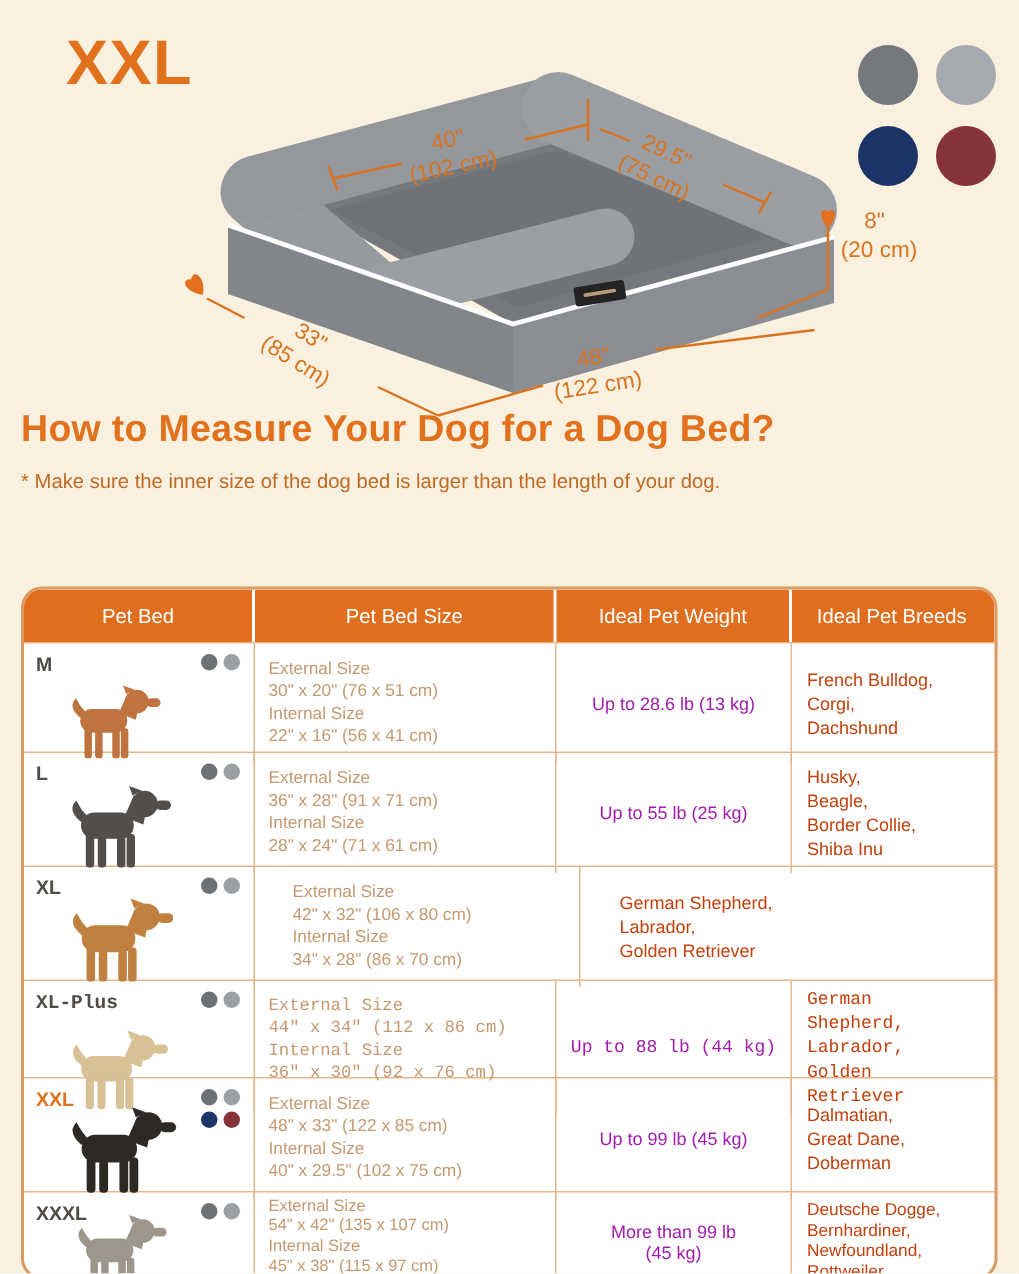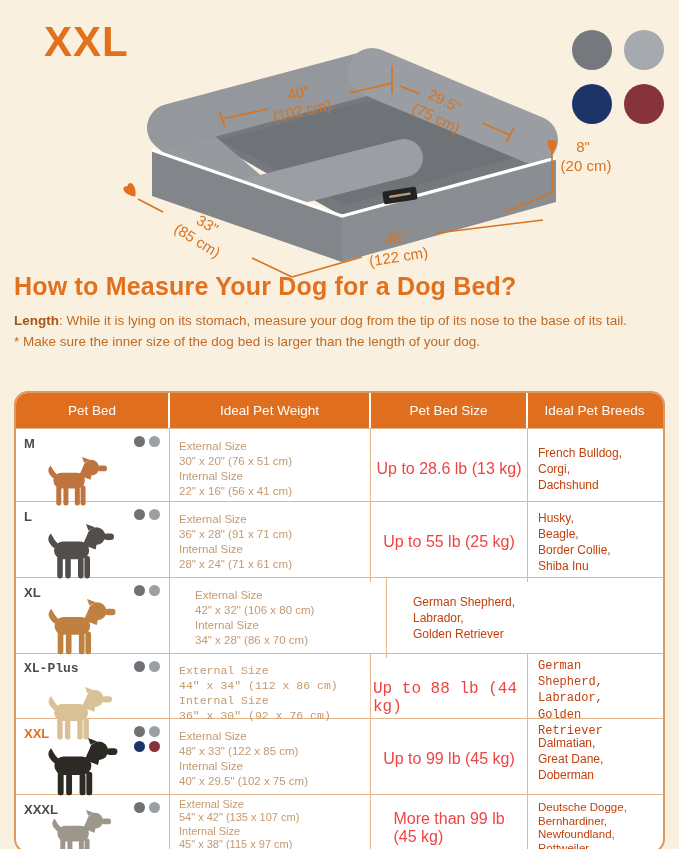--- a/index.html
+++ b/index.html
@@ -28,21 +28,21 @@
   .trow{display:grid;grid-template-columns:154px 201px 157px 133px;border-top:1.5px solid #e5b68b;}
   .trow .cell{border-right:1.5px solid #e5b68b;box-sizing:border-box;position:relative;}
   .trow .cell:last-child{border-right:none;}
   .c1{padding:5px 8px;}
   .szlab{font-size:13px;font-weight:bold;color:#4f4b45;}
   .hl .szlab{color:#e2711d;}
   .dots{position:absolute;top:7px;right:9px;display:grid;grid-template-columns:11px 11px;gap:4px;justify-items:center;}
   .dot{width:11px;height:11px;border-radius:50%;display:block;}
   .dog{position:absolute;left:30px;bottom:2px;}
   .c2{padding:10px 9px;font-size:11.5px;line-height:1.3;color:#c5996f;}
-  .c3{display:flex;align-items:center;justify-content:center;font-size:16px;color:#ef4444;white-space:pre-line;padding:2px;}
+  .c3{display:flex;align-items:center;justify-content:center;text-align:center;font-size:12px;color:#a21caf;white-space:pre-line;padding:2px;}
   .c4{display:flex;align-items:center;font-size:12px;line-height:1.35;color:#c2410c;white-space:pre-line;padding:4px 10px;}
   .r0{height:72px;}.r1{height:75px;}.r2{height:75px;gap:16px;}.r3{height:64px;font-family:Liberation Mono, monospace;}.r4{height:75px;}.r5{height:56px;}
   .r5 .c2{font-size:11px;line-height:1.22;padding-top:3px;}
   .r5 .c4{font-size:11.5px;line-height:1.2;}
 </style>
 </head>
 <body>
 
 <div id="stage">
 
@@ -129,29 +129,28 @@
       <rect x="48" y="40" width="7" height="28" rx="3"></rect>
       <polygon points="46,26 54,8 66,12 62,32"></polygon>
       <circle cx="63" cy="15" r="11"></circle>
       <polygon points="53,8 50,0 61,4"></polygon>
       <rect x="72" y="12" width="13" height="8" rx="4"></rect>
     </symbol>
   </svg>
 
   <div id="measure">
     <h1>How to Measure Your Dog for a Dog Bed?</h1>
-    <p><span class="lenlab">Length</span><span>:  While it is lying on its stomach, measure your dog from the tip of its nose to the base of its tail.</span></p>
     <p class="note">* Make sure the inner size of the dog bed is larger than the length of your dog.</p>
   </div>
 
   <div id="size-table">
     <div class="thead">
       <div class="hcell">Pet Bed</div>
+      <div class="hcell">Pet Bed Size</div>
       <div class="hcell">Ideal Pet Weight</div>
-      <div class="hcell">Pet Bed Size</div>
       <div class="hcell">Ideal Pet Breeds</div>
     </div>
 
     <div class="trow r0">
       <div class="cell c1">
         <span class="szlab">M</span>
         <span class="dots">
           <i class="dot" style="background-color: rgb(110, 113, 117);"></i>
           <i class="dot" style="background-color: rgb(154, 160, 164);"></i>
         </span>

